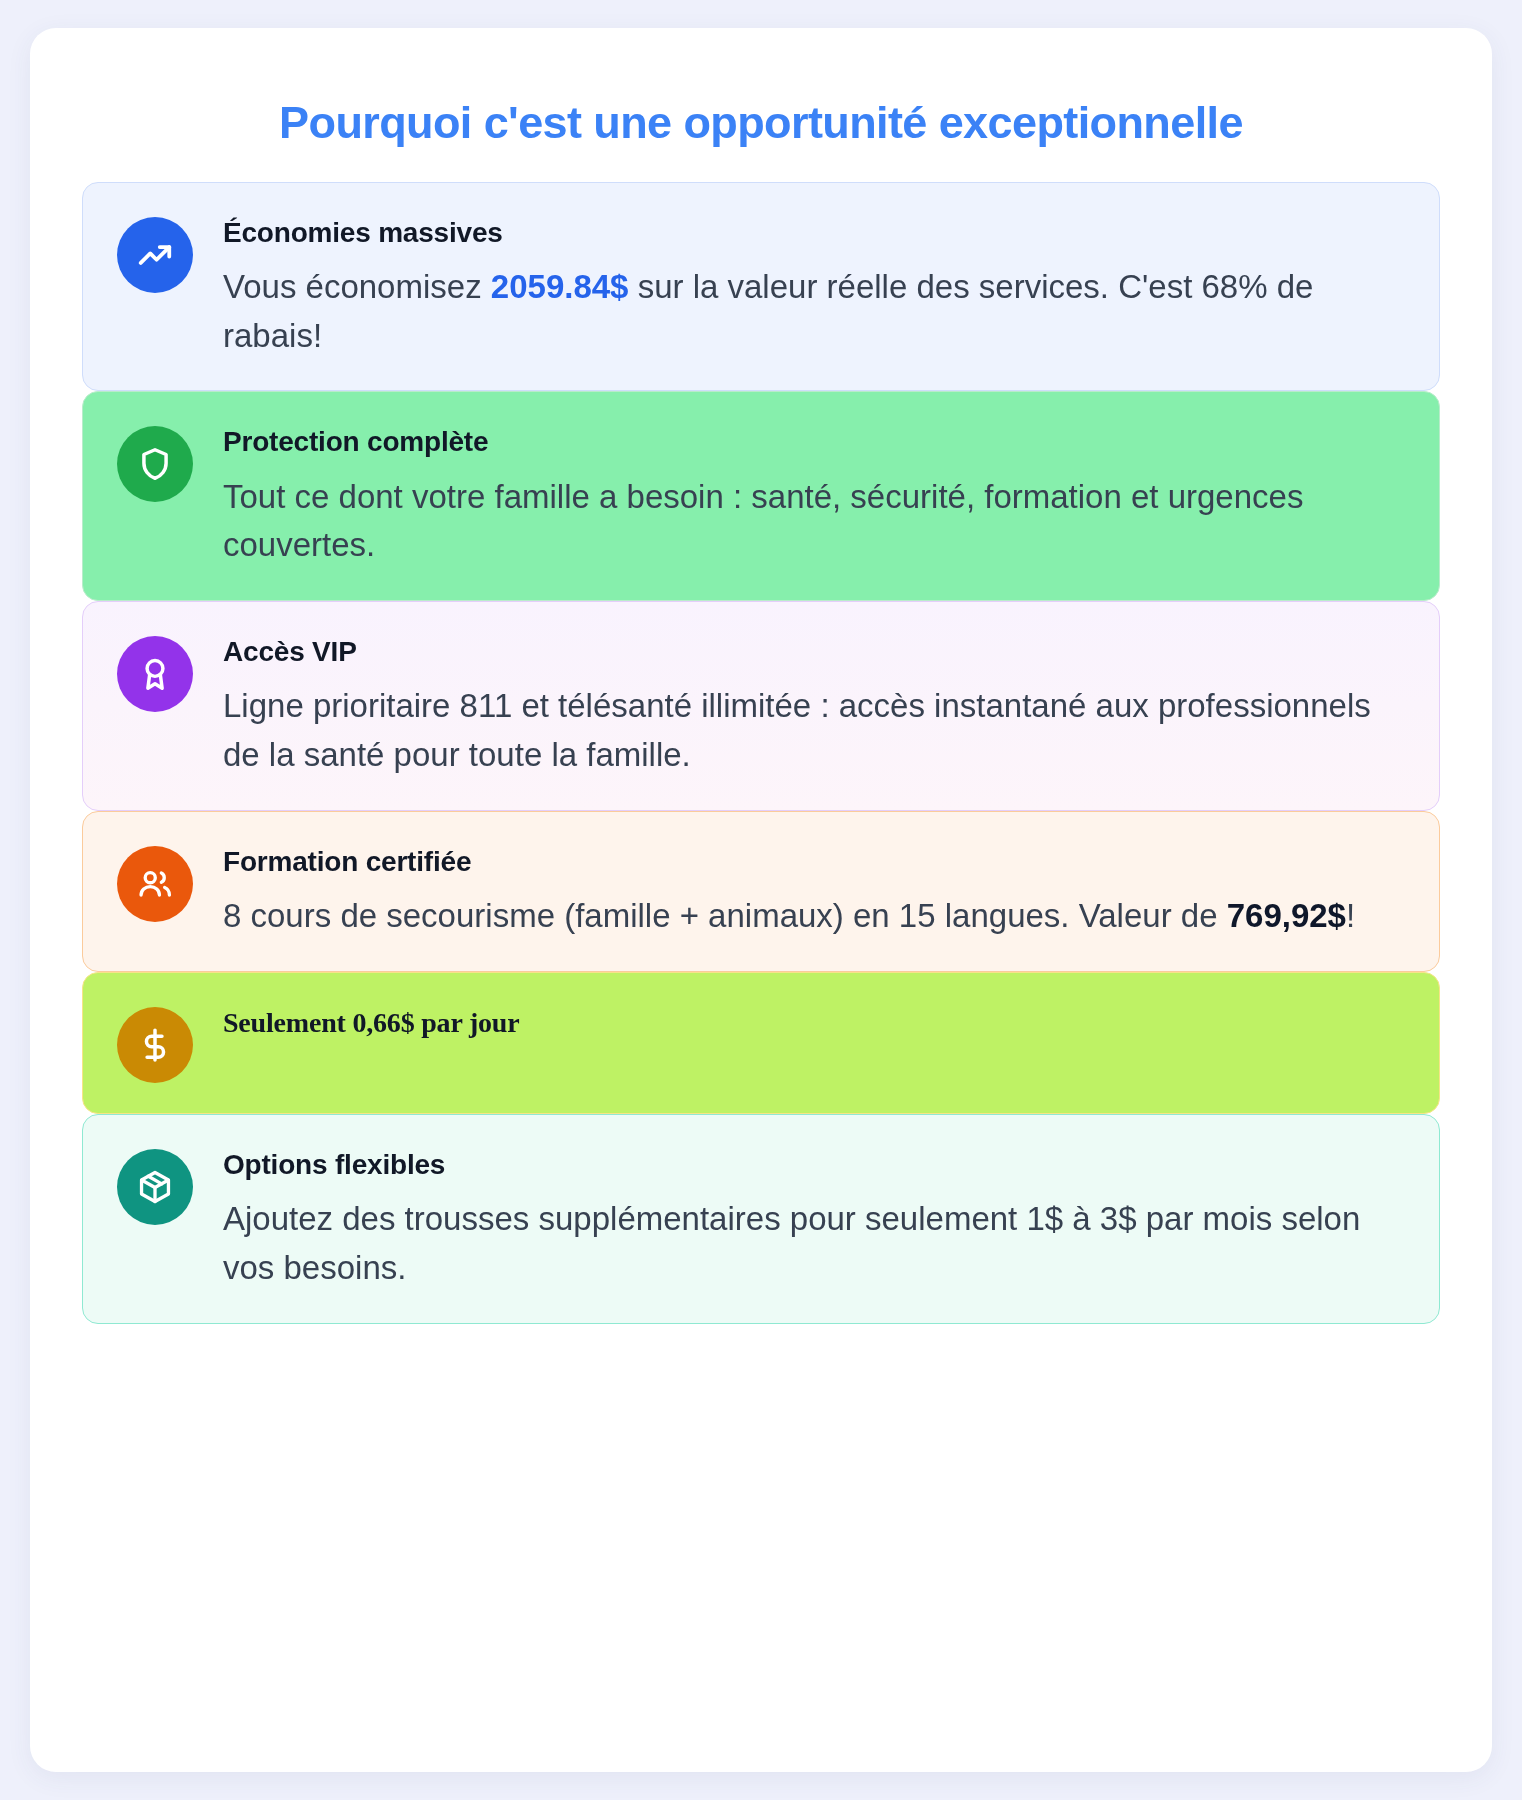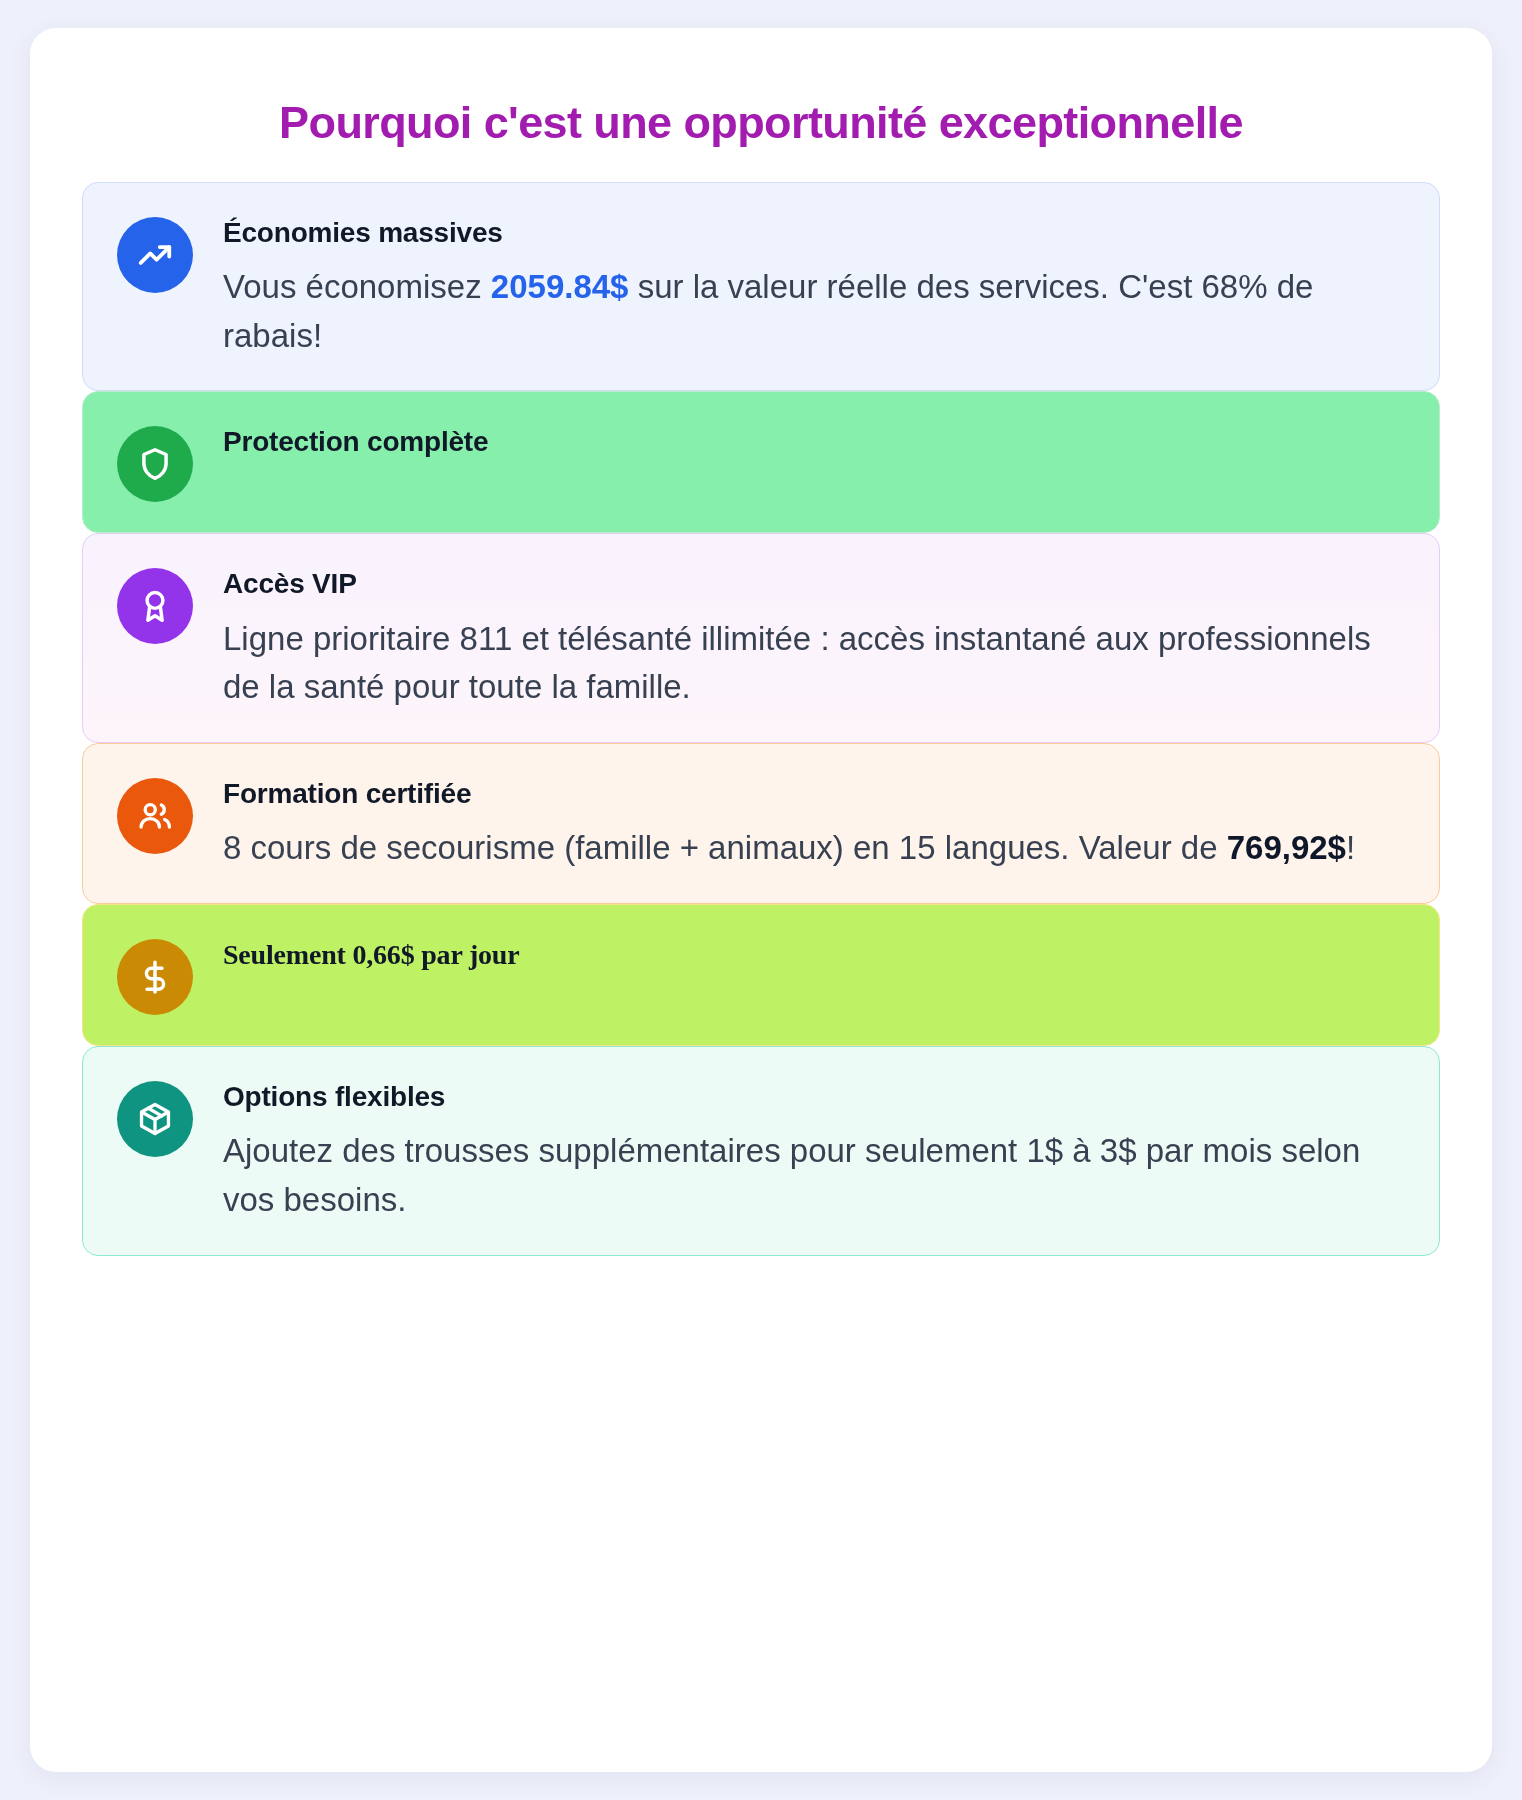--- a/index.html
+++ b/index.html
@@ -29,21 +29,21 @@
     padding: 48px 52px 40px 52px;
   }
   .panel-title {
     margin: 0;
     padding: 22px 0 34px 0;
     text-align: center;
     font-size: 45px;
     line-height: 1.1;
     font-weight: 700;
     letter-spacing: -0.6px;
-    color: #a21caf;
+    color: #3b82f6;
     font-family: "Liberation Sans", sans-serif;
   }
   .benefit-list {
     display: flex;
     flex-direction: column;
   }
   .benefit {
     box-sizing: border-box;
     display: flex;
     align-items: flex-start;
@@ -141,20 +141,21 @@
       </div>
 
       <div class="benefit b-green">
         <span class="benefit-icon">
           <svg viewBox="0 0 24 24" fill="none" stroke="#ffffff" stroke-width="2.2" stroke-linecap="round" stroke-linejoin="round">
             <path d="M12 3l7 3v5.5c0 4.3-2.9 8.1-7 9.5-4.1-1.4-7-5.2-7-9.5V6l7-3z"></path>
           </svg>
         </span>
         <div class="benefit-body">
           <h2 class="benefit-title">Protection complète</h2>
+          <p class="benefit-desc"><span>Tout ce dont votre famille a besoin : santé, sécurité, formation et urgences couvertes.</span></p>
         </div>
       </div>
 
       <div class="benefit b-purple">
         <span class="benefit-icon">
           <svg viewBox="0 0 24 24" fill="none" stroke="#ffffff" stroke-width="2.2" stroke-linecap="round" stroke-linejoin="round">
             <circle cx="12" cy="8.5" r="5"></circle>
             <polyline points="8.6 12.6 7.5 21 12 18.2 16.5 21 15.4 12.6"></polyline>
           </svg>
         </span>

